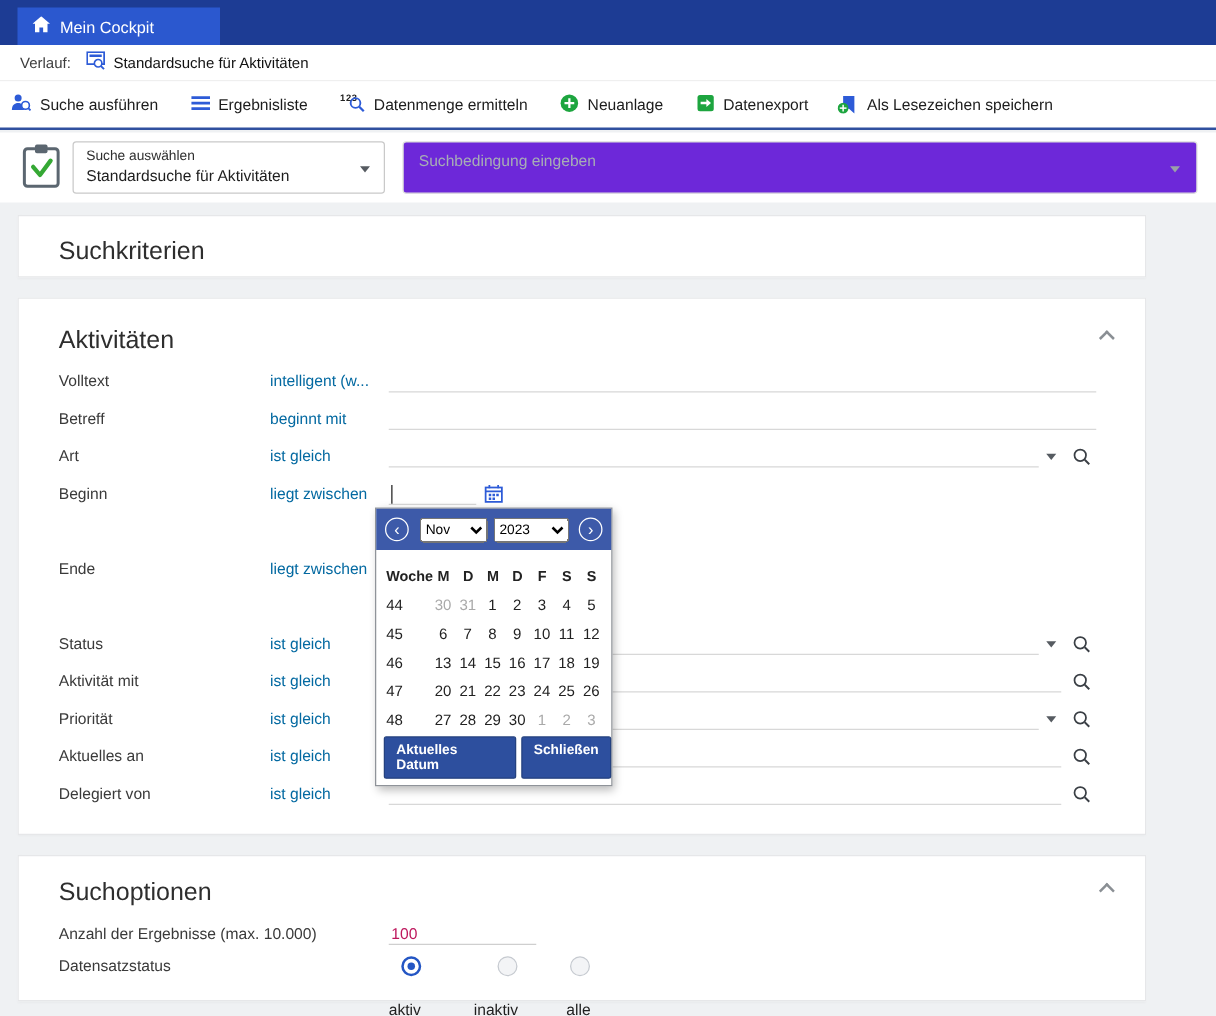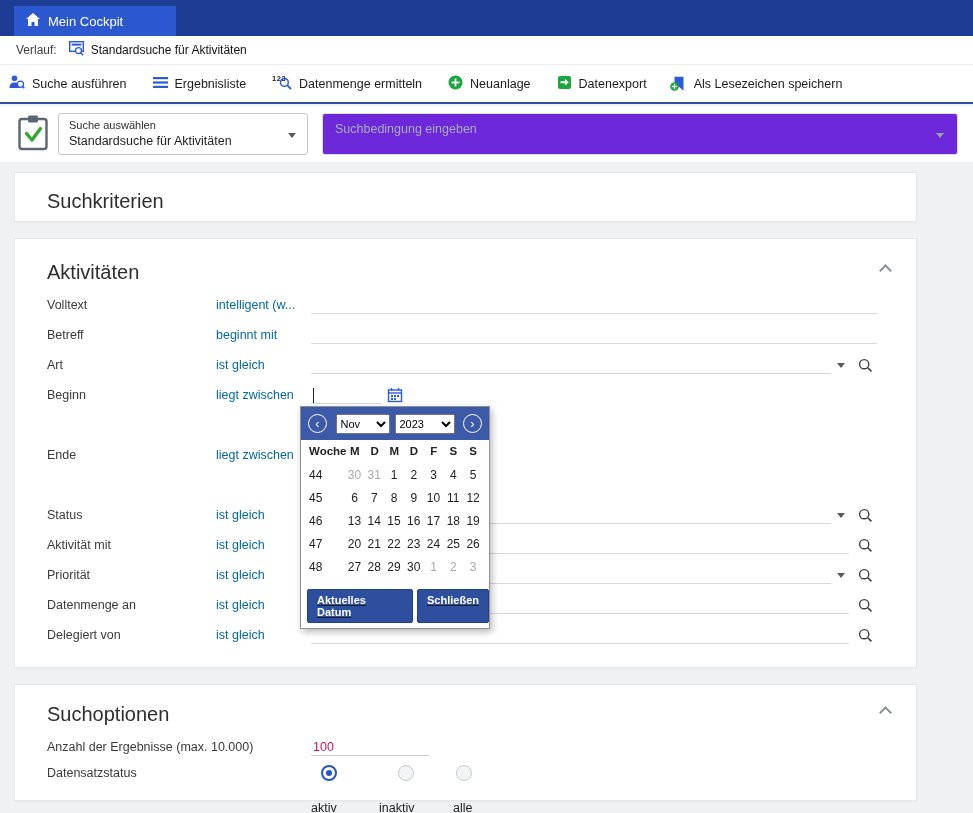--- a/index.html
+++ b/index.html
@@ -76,27 +76,27 @@
   .radio.unsel { border:1px solid #c6cad0; background:#f3f4f6; }
   
   .calendar { position:absolute; left:300px; top:406px; width:190px; height:223px; background:#fff; border:1px solid #8f9399; box-shadow:2px 3px 7px rgba(0,0,0,0.28); z-index:30; }
   .cal-header { height:33px; background:#3d5aa9; display:flex; align-items:center; justify-content:space-between; padding:0 7px; }
   .cal-nav { width:19px; height:19px; border:1.5px solid #fff; border-radius:50%; color:#fff; display:flex; align-items:center; justify-content:center; font-size:13px; line-height:1; cursor:pointer; flex:0 0 auto; }
   .cal-selects { display:flex; gap:5px; }
   .cal-selects select { height:20px; font-size:11px; font-family:"Liberation Sans", sans-serif; }
   .sel-month { width:54px; }
   .sel-year { width:60px; }
   .cal-grid { padding:5px 6px 0 6px; font-size:12px; color:#222; }
-  .cal-row { display:flex; height:23px; align-items:flex-start; }
+  .cal-row { display:flex; height:23px; align-items:flex-end; }
   .cal-row.hdr { font-weight:bold; font-size:11.5px; }
   .cal-week { width:38px; text-align:left; padding-left:2px; }
   .cal-day { width:20px; text-align:center; cursor:pointer; }
   .cal-row.hdr .cal-day { cursor:default; }
   .cal-day.muted { color:#a9a9a9; }
-  .cal-foot { position:absolute; left:6px; bottom:5px; display:flex; gap:4px;text-decoration:underline; }
+  .cal-foot { position:absolute; left:6px; bottom:5px; display:flex; gap:4px; }
   .cal-btn { background:#2d4f9e; color:#fff; font-weight:bold; font-size:11px; padding:4px 9px; border-radius:2px; border:1px solid #24417f; cursor:pointer; }
 </style>
 </head>
 <body>
 
 <div class="tabbar">
   <div class="tab tab-cockpit">
     <span>
       <svg width="14" height="13" viewBox="0 0 14 13">
           <path d="M7 0 L14 6 H12 V13 H8.5 V9 H5.5 V13 H2 V6 H0 Z" fill="#fff"></path>
@@ -290,21 +290,21 @@
     <span class="fline w-dm"></span>
     <span class="caret row-caret"></span>
     <span class="row-mag">
       <svg width="15" height="15" viewBox="0 0 15 15">
           <circle cx="6.2" cy="6.2" r="4.6" fill="none" stroke="#3a3f45" stroke-width="1.4"></circle>
           <line x1="9.8" y1="9.8" x2="13.4" y2="13.4" stroke="#3a3f45" stroke-width="1.6"></line>
         </svg>
     </span>
   </div>
   <div class="frow" style="top:358px">
-    <span class="flabel">Datenmenge an</span>
+    <span class="flabel">Aktuelles an</span>
     <span class="fcond">ist gleich</span>
     <span class="fline w-m"></span>
     <span class="row-mag">
       <svg width="15" height="15" viewBox="0 0 15 15">
           <circle cx="6.2" cy="6.2" r="4.6" fill="none" stroke="#3a3f45" stroke-width="1.4"></circle>
           <line x1="9.8" y1="9.8" x2="13.4" y2="13.4" stroke="#3a3f45" stroke-width="1.6"></line>
         </svg>
     </span>
   </div>
   <div class="frow" style="top:388px">

